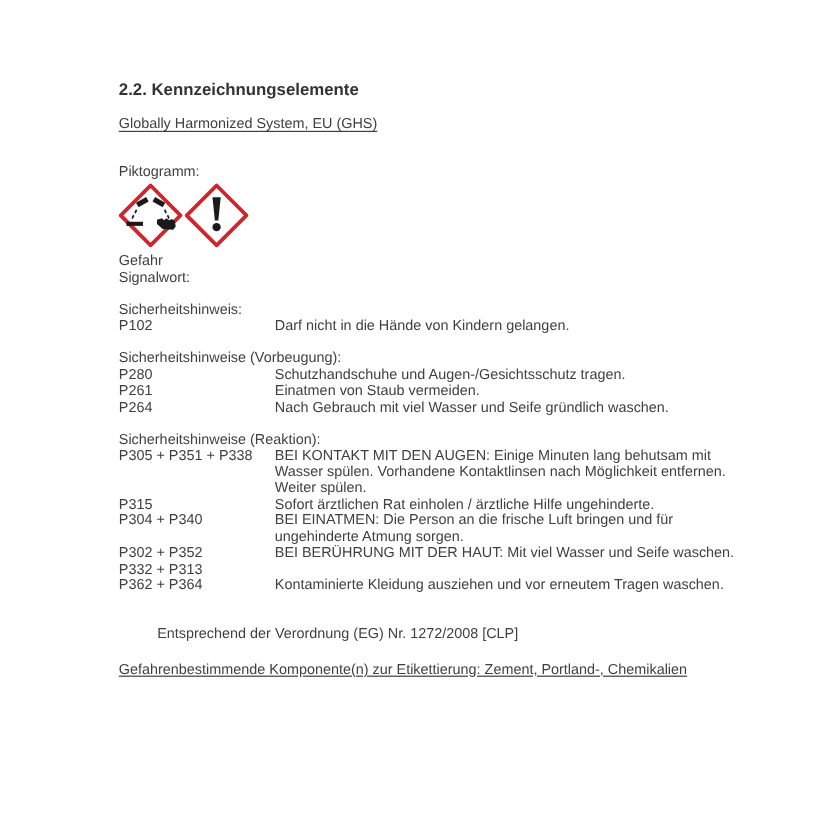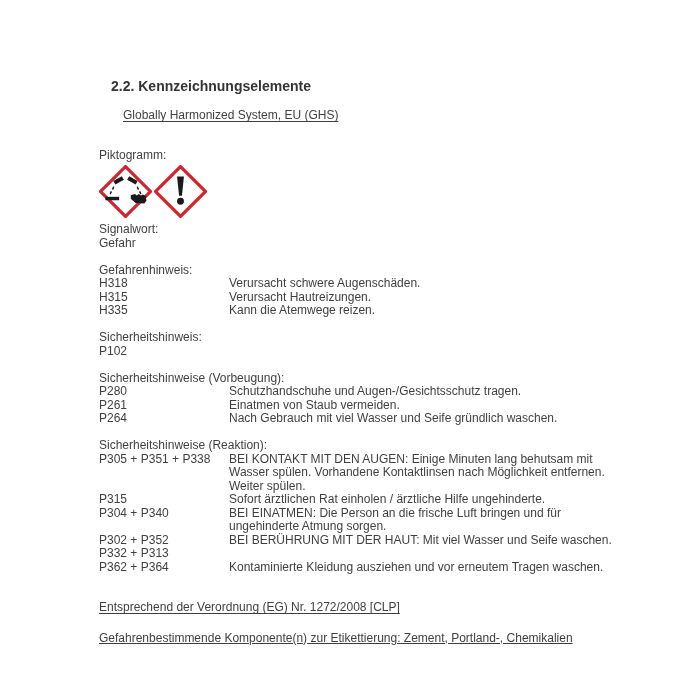--- a/index.html
+++ b/index.html
@@ -18,28 +18,27 @@
   }
   .doc {
     padding: 66px 0 0 99px;
     width: 515px;
   }
   .title {
     font-size: 14px;
     line-height: 17px;
     font-weight: bold;
     color: #333333;
-    margin: 12px;
+    margin: 0;
   }
   .ghs-heading {
     margin-top: 14px;
     text-decoration: underline;
     text-underline-offset: 2px;
     white-space: nowrap;
-    margin-left: 24px;
   }
   .pikto-label {
     margin-top: 26px;
   }
   .pictos {
     margin-top: 3px;
     height: 53px;
     display: flex;
     gap: 2px;
     align-items: center;
@@ -60,23 +59,23 @@
   }
   .code {
     flex: none;
     width: 130px;
   }
   .text {
     width: 384px;
   }
   .regulation {
     margin-top: 27px;
-    text-decoration: underline;
     text-underline-offset: 2px;
     white-space: nowrap;
+    margin-left: 32px;
   }
   .components {
     margin-top: 17px;
     white-space: nowrap;
     text-decoration: underline;
   }
 </style>
 </head>
 <body>
 
@@ -103,44 +102,30 @@
       </g>
     </svg>
     <svg class="picto" viewBox="0 0 100 100" aria-hidden="true">
       <path d="M50 3 97 50 50 97 3 50Z" fill="#ffffff" stroke="#d3232b" stroke-width="6" stroke-linejoin="miter"></path>
       <path d="M43.5 21.5 h13 l-3.8 36.5 h-5.4Z" fill="#1a1a1a"></path>
       <circle cx="50" cy="68.5" r="6.5" fill="#1a1a1a"></circle>
     </svg>
   </div>
 
   <div class="signal-block">
+    <div>Gefahr</div>
     <div>Signalwort:</div>
-    <div>Gefahr</div>
   </div>
 
-  <div class="section">
-    <div>Gefahrenhinweis:</div>
-    <div class="row">
-      <div class="code">H318</div>
-      <div class="text">Verursacht schwere Augenschäden.</div>
-    </div>
-    <div class="row">
-      <div class="code">H315</div>
-      <div class="text">Verursacht Hautreizungen.</div>
-    </div>
-    <div class="row">
-      <div class="code">H335</div>
-      <div class="text">Kann die Atemwege reizen.</div>
-    </div>
-  </div>
 
   <div class="section">
     <div>Sicherheitshinweis:</div>
     <div class="row">
       <div class="code">P102</div>
+      <div class="text">Darf nicht in die Hände von Kindern gelangen.</div>
     </div>
   </div>
 
   <div class="section">
     <div>Sicherheitshinweise (Vorbeugung):</div>
     <div class="row">
       <div class="code">P280</div>
       <div class="text">Schutzhandschuhe und Augen-/Gesichtsschutz tragen.</div>
     </div>
     <div class="row">

